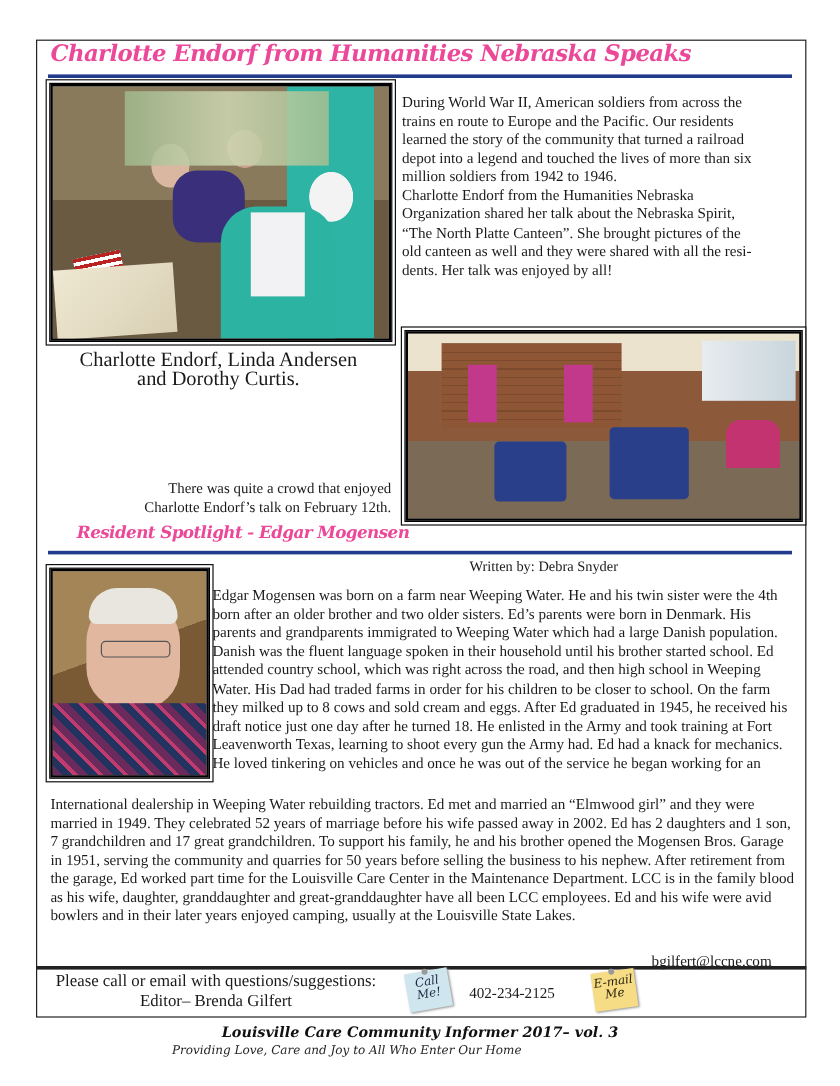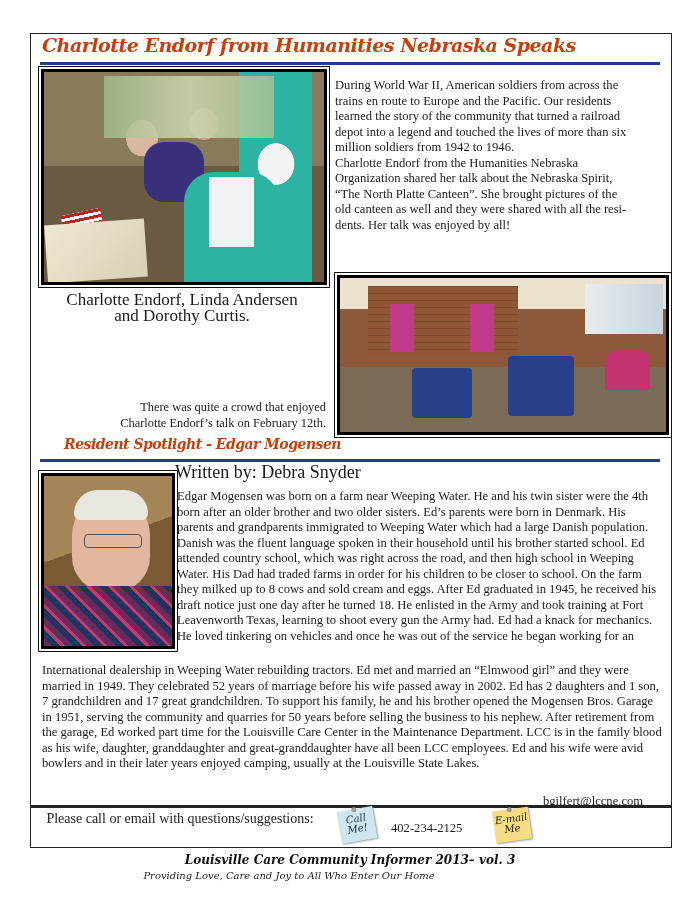--- a/index.html
+++ b/index.html
@@ -1,21 +1,21 @@
 <!DOCTYPE html>
 <html><head>
 <meta charset="utf-8">
 <style>
   html, body { margin: 0; padding: 0; background: #ffffff; }
   body { width: 700px; height: 905px; position: relative; overflow: hidden;
          font-family: "Liberation Serif", serif; color: #1a1a1a; }
   .page-frame { position: absolute; left: 30px; top: 33px; width: 642px; height: 815px;
                 border: 1px solid #222; box-sizing: border-box; }
   .headline { position: absolute; font-family: "DejaVu Serif", serif; font-style: italic;
-              font-weight: bold; color: #c2410c; letter-spacing: -0.5px; }
+              font-weight: bold; color: #ec4899; letter-spacing: -0.5px; }
   .h1 { left: 42px; top: 34px; font-size: 19px; }
   .h2 { left: 42px; top: 436px; font-size: 14px; margin-left: 22px; }
   .rule { position: absolute; height: 3px; background: #223b8c; }
   .rule1 { left: 40px; top: 62px; width: 620px; }
   .rule2 { left: 40px; top: 459px; width: 620px; }
 
   .photo { position: absolute; border: 2px solid #000; outline: 1px solid #000;
            box-shadow: 0 0 0 3px #fff, 0 0 0 4px #111; overflow: hidden; }
   .photo1 { left: 42px; top: 70px; width: 280px; height: 210px;
             background:
@@ -54,21 +54,21 @@
                  background: #e9e6e0; border-radius: 37px 37px 10px 10px; }
   .photo3-shirt { position: absolute; left: 0; top: 110px; width: 128px; height: 60px;
                   background: repeating-linear-gradient(45deg, #6b2a5c 0 6px, #23335f 6px 12px, #c03b6e 12px 15px); }
   .photo3-glasses { position: absolute; left: 40px; top: 58px; width: 56px; height: 12px;
                     border: 1px solid #555; border-radius: 4px; }
 
   .text { position: absolute; font-size: 12.6px; line-height: 15.5px; }
   .story1 { left: 335px; top: 78px; width: 325px; }
   .caption1 { left: 42px; top: 292px; width: 280px; text-align: center; font-size: 17px; line-height: 16px; }
   .caption2 { left: 100px; top: 399px; width: 226px; text-align: right; font-size: 12.4px; line-height: 16px; }
-  .byline { left: 175px; top: 465px; width: 340px; text-align: left; font-size: 18px; }
+  .byline { left: 175px; top: 465px; width: 340px; text-align: right; font-size: 12px; }
   .story2 { left: 177px; top: 489px; width: 484px; }
   .story2-cont { left: 42px; top: 663px; width: 620px; }
 
   .footer-box { position: absolute; left: 30px; top: 805px; width: 642px; height: 43px;
                 border-top: 3px solid #222; box-sizing: border-box; }
   .contact-prompt { position: absolute; left: 40px; top: 811px; width: 280px; text-align: center;
                     font-size: 14px; line-height: 15.5px; }
   .sticky { position: absolute; width: 36px; height: 32px; font-family: "DejaVu Serif", serif;
             font-style: italic; font-size: 10px; line-height: 10px; text-align: center;
             padding-top: 5px; box-sizing: border-box; box-shadow: 1px 1px 2px #999; }
@@ -144,30 +144,31 @@
   <div class="photo3-glasses"></div>
   <div class="photo3-shirt"></div>
 </div>
 
 <div class="text story2">Edgar Mogensen was born on a farm near Weeping Water. He and his twin sister were the 4th born after an older brother and two older sisters. Ed’s parents were born in Denmark. His parents and grandparents immigrated to Weeping Water which had a large Danish population. Danish was the fluent language spoken in their household until his brother started school. Ed attended country school, which was right across the road, and then high school in Weeping Water. His Dad had traded farms in order for his children to be closer to school. On the farm they milked up to 8 cows and sold cream and eggs. After Ed graduated in 1945, he received his draft notice just one day after he turned 18. He enlisted in the Army and took training at Fort Leavenworth Texas, learning to shoot every gun the Army had. Ed had a knack for mechanics. He loved tinkering on vehicles and once he was out of the service he began working for an</div>
 <div class="text story2-cont">International dealership in Weeping Water rebuilding tractors. Ed met and married an “Elmwood girl” and they were married in 1949. They celebrated 52 years of marriage before his wife passed away in 2002. Ed has 2 daughters and 1 son, 7 grandchildren and 17 great grandchildren. To support his family, he and his brother opened the Mogensen Bros. Garage in 1951, serving the community and quarries for 50 years before selling the business to his nephew. After retirement from the garage, Ed worked part time for the Louisville Care Center in the Maintenance Department. LCC is in the family blood as his wife, daughter, granddaughter and great-granddaughter have all been LCC employees. Ed and his wife were avid bowlers and in their later years enjoyed camping, usually at the Louisville State Lakes.</div>
 
 <div class="footer-box"></div>
 <div class="contact-prompt">
   <div>Please call or email with questions/suggestions:</div>
+  <div>Editor– Brenda Gilfert</div>
 </div>
 
 <div class="sticky sticky-call">
   <span class="pin"></span>
   <div>Call</div>
   <div>Me!</div>
 </div>
 <div class="phone">402-234-2125</div>
 
 <div class="sticky sticky-mail">
   <span class="pin"></span>
   <div>E-mail</div>
   <div>Me</div>
 </div>
 <div class="email">bgilfert@lccne.com</div>
 
-<div class="masthead">Louisville Care Community Informer 2013– vol. 3</div>
+<div class="masthead">Louisville Care Community Informer 2017– vol. 3</div>
 <div class="tagline">Providing Love, Care and Joy to All Who Enter Our Home</div>
 
 </body></html>

